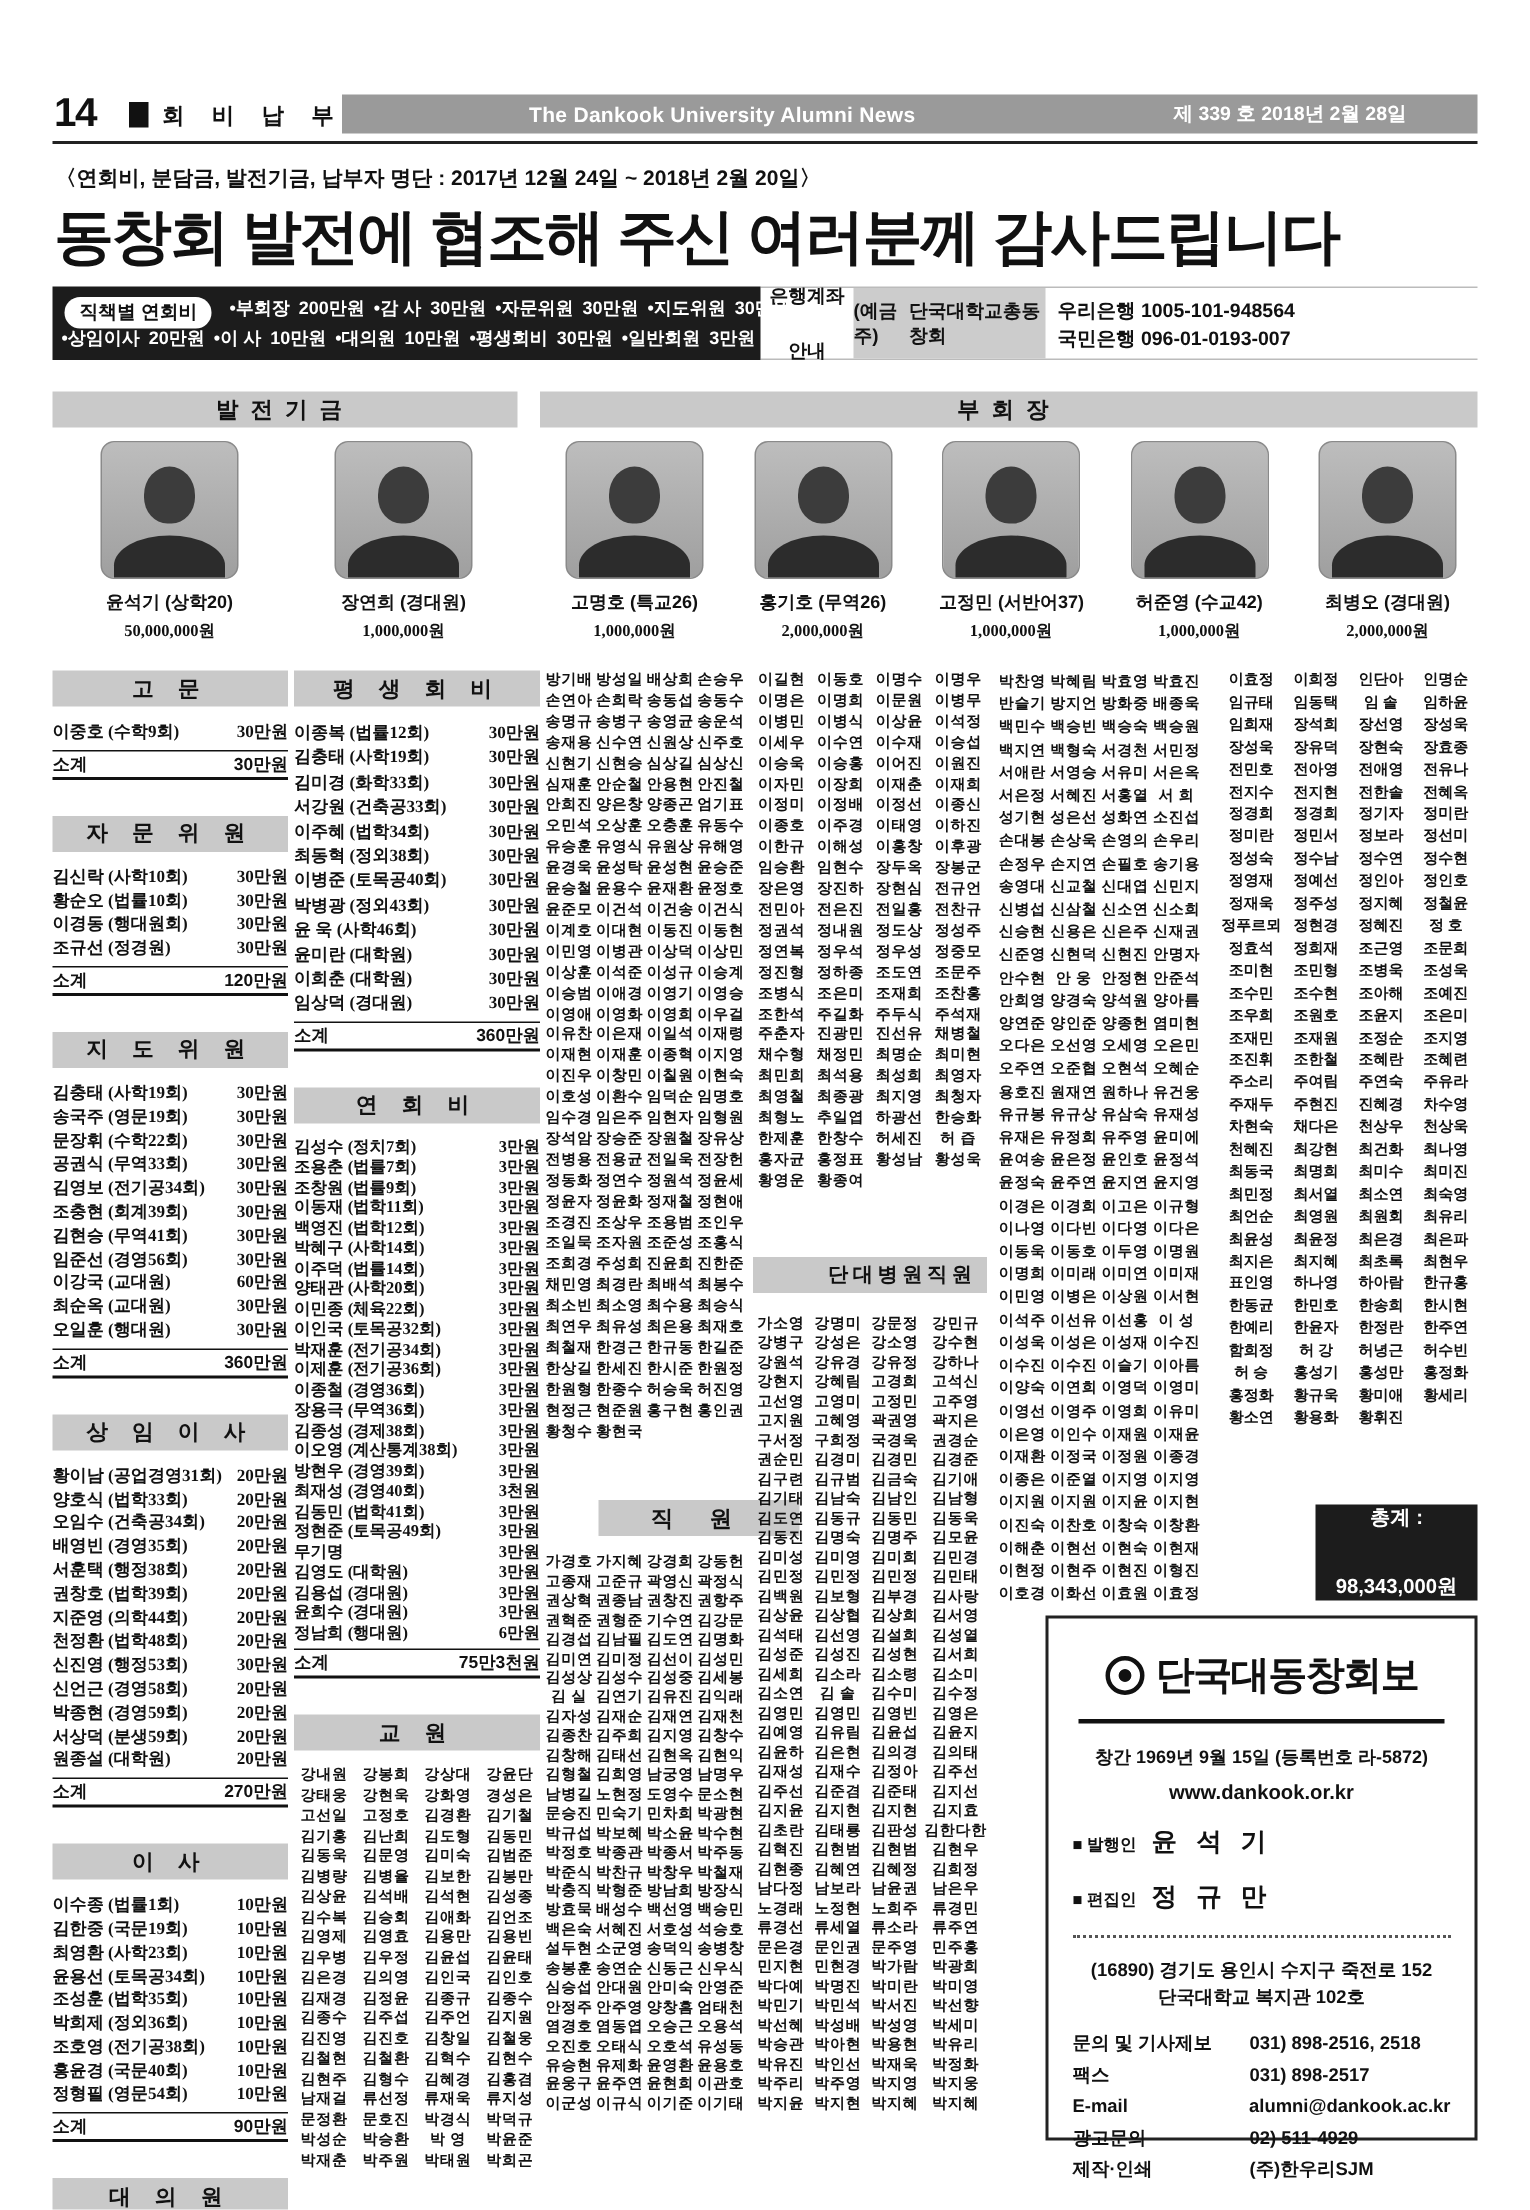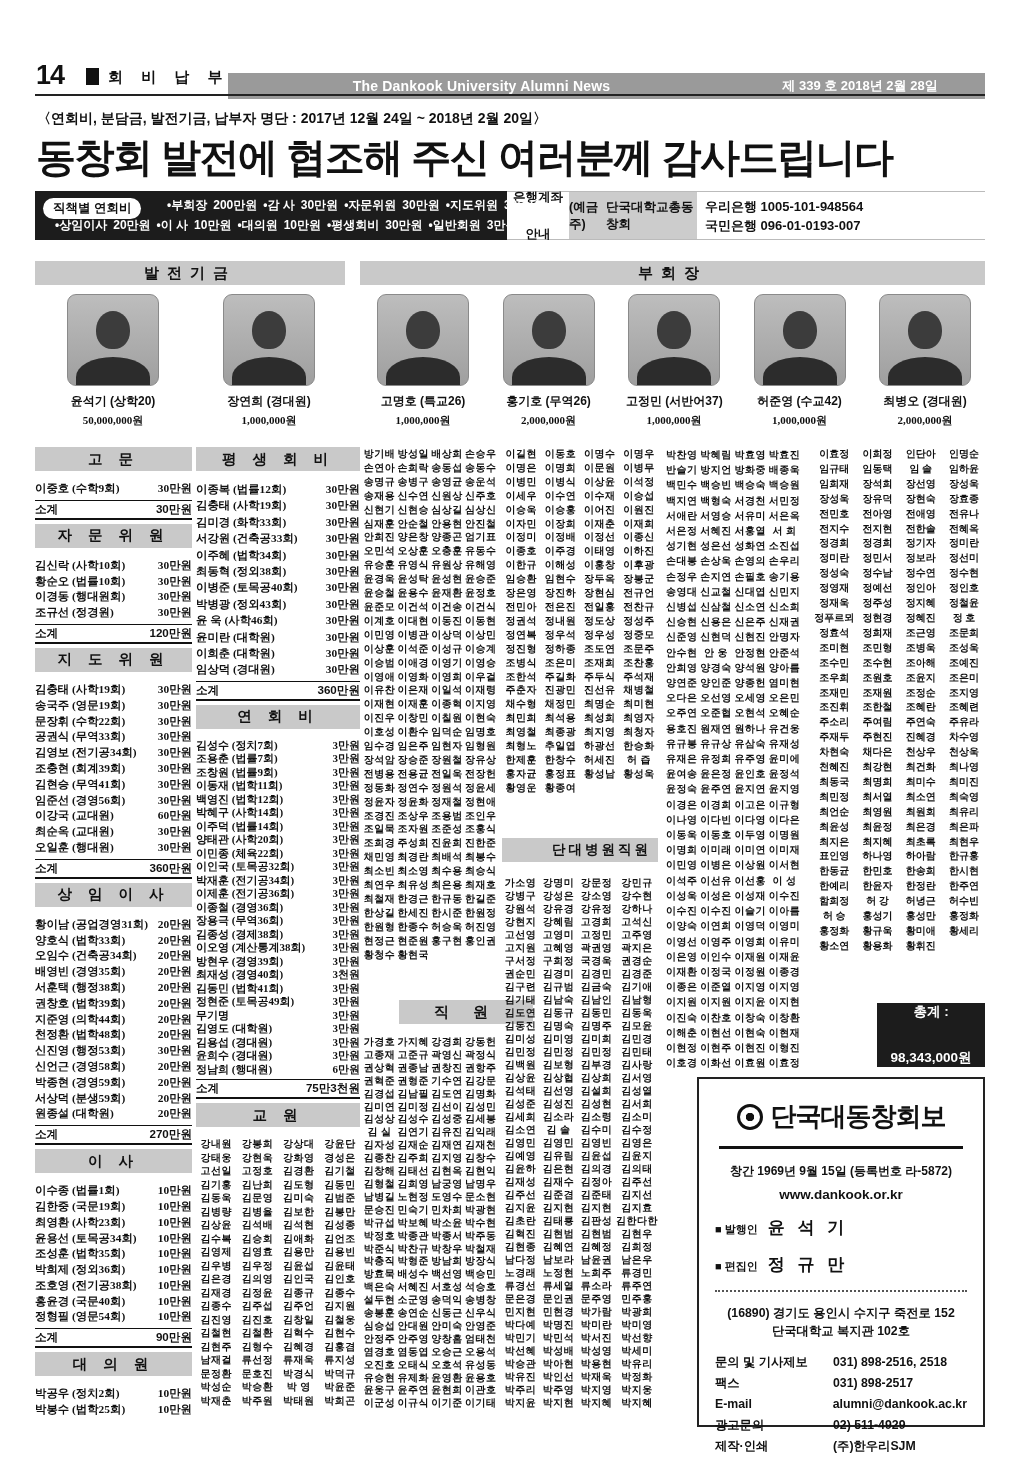--- a/index.html
+++ b/index.html
@@ -5,32 +5,32 @@
   * { margin:0; padding:0; box-sizing:border-box; }
   html,body { width:1020px; }
   body { position:relative; width:1020px; height:1473px; background:#fff; color:#111;
          font-family:"Liberation Sans","DejaVu Sans",sans-serif; overflow:hidden; }
   .abs { position:absolute; }
 
   
   .pagenum { left:20px; top:60px; font-size:27px; font-weight:900; letter-spacing:-1px;margin-left:16px; }
   .hdr-sq { left:86px; top:68px; width:13px; height:17px; background:#111; }
   .hdr-label { left:108px; top:68px; font-size:15px; font-weight:800; letter-spacing:7px; }
-  .masthead { left:228px; top:73px; width:757px; height:26px; background:#9a9a9a; color:#fff;
+  .masthead { left:228px; top:63px; width:757px; height:26px; background:#9a9a9a; color:#fff;
               display:flex; align-items:center; }
   .masthead .eng { flex:1; text-align:center; font-size:14px; font-weight:800; letter-spacing:.2px; }
   .masthead .issue { width:250px; text-align:center; font-size:13px; font-weight:800; }
   .hdr-rule { left:35px; top:94px; width:950px; height:2px; background:#222; }
 
   .notice { left:37px; top:110px; font-size:14px; font-weight:700; }
   .headline { left:36px; top:130px; width:950px; font-size:40px; font-weight:900; letter-spacing:-1.5px; }
 
   
   .feebar { left:35px; top:191px; width:950px; height:49px; display:flex; }
-  .fee-black { width:472px; height:49px; background:#1c1c1c; color:#fff; position:relative; padding:4px 6px 4px 20px; }
+  .fee-black { width:472px; height:49px; background:#1c1c1c; color:#fff; position:relative; padding:4px 6px 4px 6px; }
   .fee-badge { position:absolute; left:8px; top:7px; background:#fff; color:#111; border-radius:11px;
                font-size:12.5px; font-weight:800; padding:2px 10px; }
   .fee-row { white-space:nowrap; font-size:12px; font-weight:700; line-height:20px; }
   .fee-row1 { padding-left:112px; }
   .fee-row span { margin-right:6px; }
   .fee-bank { flex:1; display:flex; border-top:1px solid #bbb; border-bottom:1px solid #bbb; }
   .bank-title { width:62px; display:flex; flex-direction:column; justify-content:center; align-items:center;
                 font-size:12.5px; font-weight:800; line-height:17px;gap:20px; }
   .bank-holder { width:128px; background:#ccc; display:flex; justify-content:center;
                  align-items:center; font-size:12.5px; font-weight:800; line-height:17px; }
@@ -52,21 +52,21 @@
           border-radius:50% 50% 46% 46%; background:#3c3c3c; }
   .torso { position:absolute; left:50%; bottom:-12px; transform:translateX(-50%); width:74px; height:40px;
            border-radius:50% 50% 0 0; background:#2c2c2c; }
   .pname { margin-top:7px; font-size:12px; font-weight:800; white-space:nowrap; }
   .pamt { margin-top:3px; font-size:11px; font-weight:600; font-family:"Liberation Serif",serif; }
 
   
   .listcol { display:flex; flex-direction:column; }
   .lc1 { left:35px; top:447px; width:157px; }
   .lc2 { left:196px; top:447px; width:164px; }
-  .sec { margin-bottom:4px; }
+  .sec { margin-bottom:24px; }
   .sec .secbar { width:100%; margin-bottom:10px; letter-spacing:6px; font-size:14.5px; }
   .drow { display:flex; justify-content:space-between; font-size:11.4px; font-weight:700;
           font-family:"Liberation Serif","DejaVu Serif",serif; line-height:15.8px; white-space:nowrap; }
   .rows-wide .drow { line-height:16.4px; }
   .rows-tight .drow { line-height:13.5px; font-size:11px; }
   .subrow { display:flex; justify-content:space-between; font-size:11.6px; font-weight:900;
             border-top:1.5px solid #111; border-bottom:2.5px solid #111; margin-top:3px; padding:1px 0; }
 
   
   .grid { display:grid; grid-template-columns:repeat(4,1fr); column-gap:1px;

